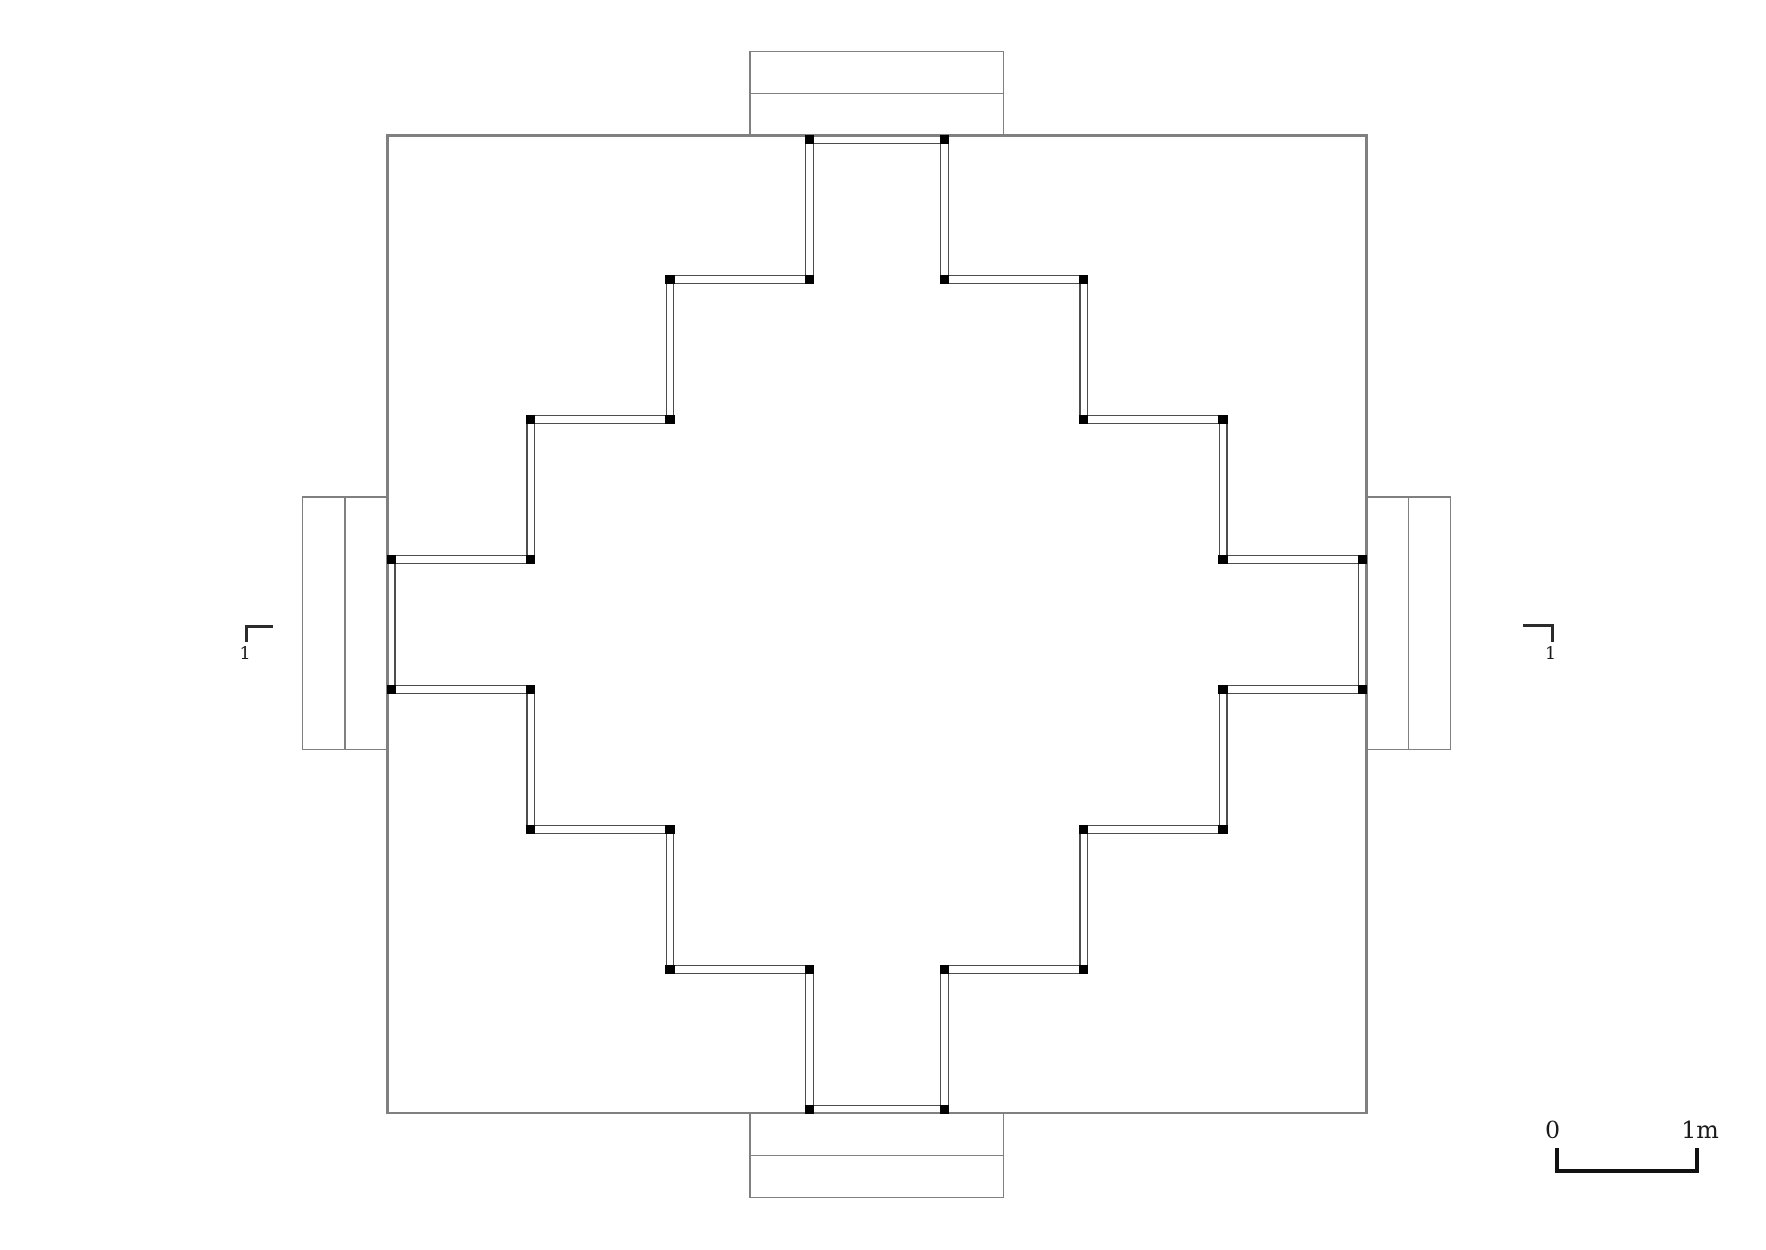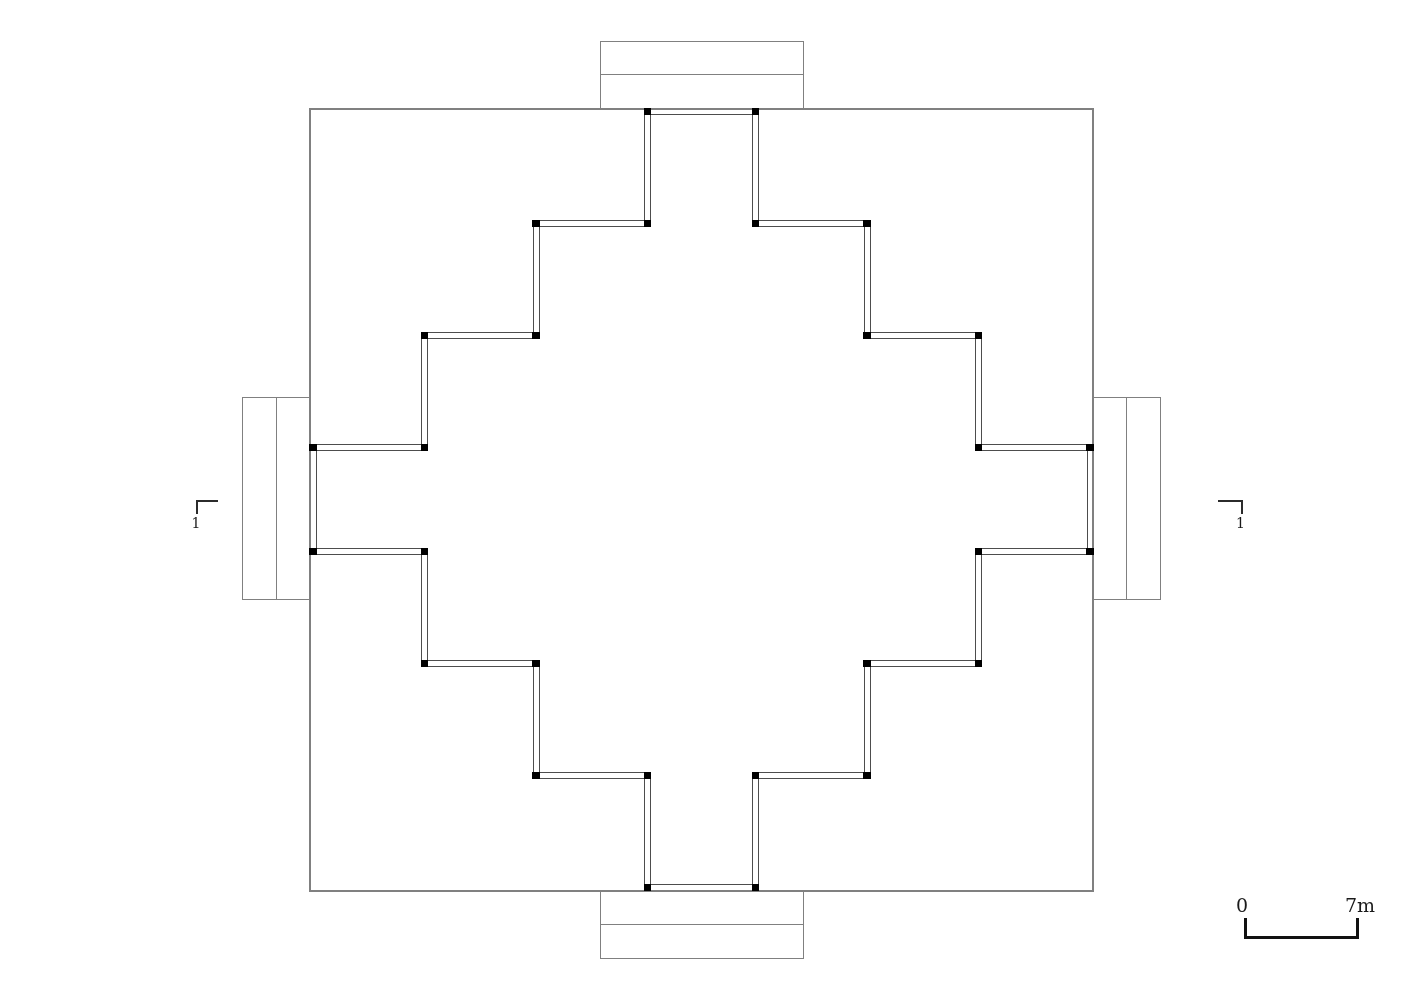--- a/index.html
+++ b/index.html
@@ -92,14 +92,14 @@
       <rect x="751.75" y="219.75" width="7.5" height="7.5" class="column"></rect>
       <rect x="751.75" y="107.75" width="7.5" height="7.5" class="column"></rect>
       <polyline points="218,501 197,501 197,513.5" class="marker"></polyline>
       <polyline points="1218,500.5 1242,500.5 1242,513.5" class="marker"></polyline>
       <polyline points="1245.5,918 1245.5,937 1357.5,937 1357.5,918" class="scalebar"></polyline>
     </svg>
 
   <div class="lbl marker-lbl" style="left: 196px; top: 523px;">1</div>
   <div class="lbl marker-lbl" style="left: 1240.5px; top: 523px;">1</div>
   <div class="lbl scale-lbl" style="left: 1242px; top: 905px;">0</div>
-  <div class="lbl scale-lbl" style="left: 1360px; top: 905px;">7m</div>
+  <div class="lbl scale-lbl" style="left: 1360px; top: 905px;">1m</div>
 </div>
 
 </body></html>

